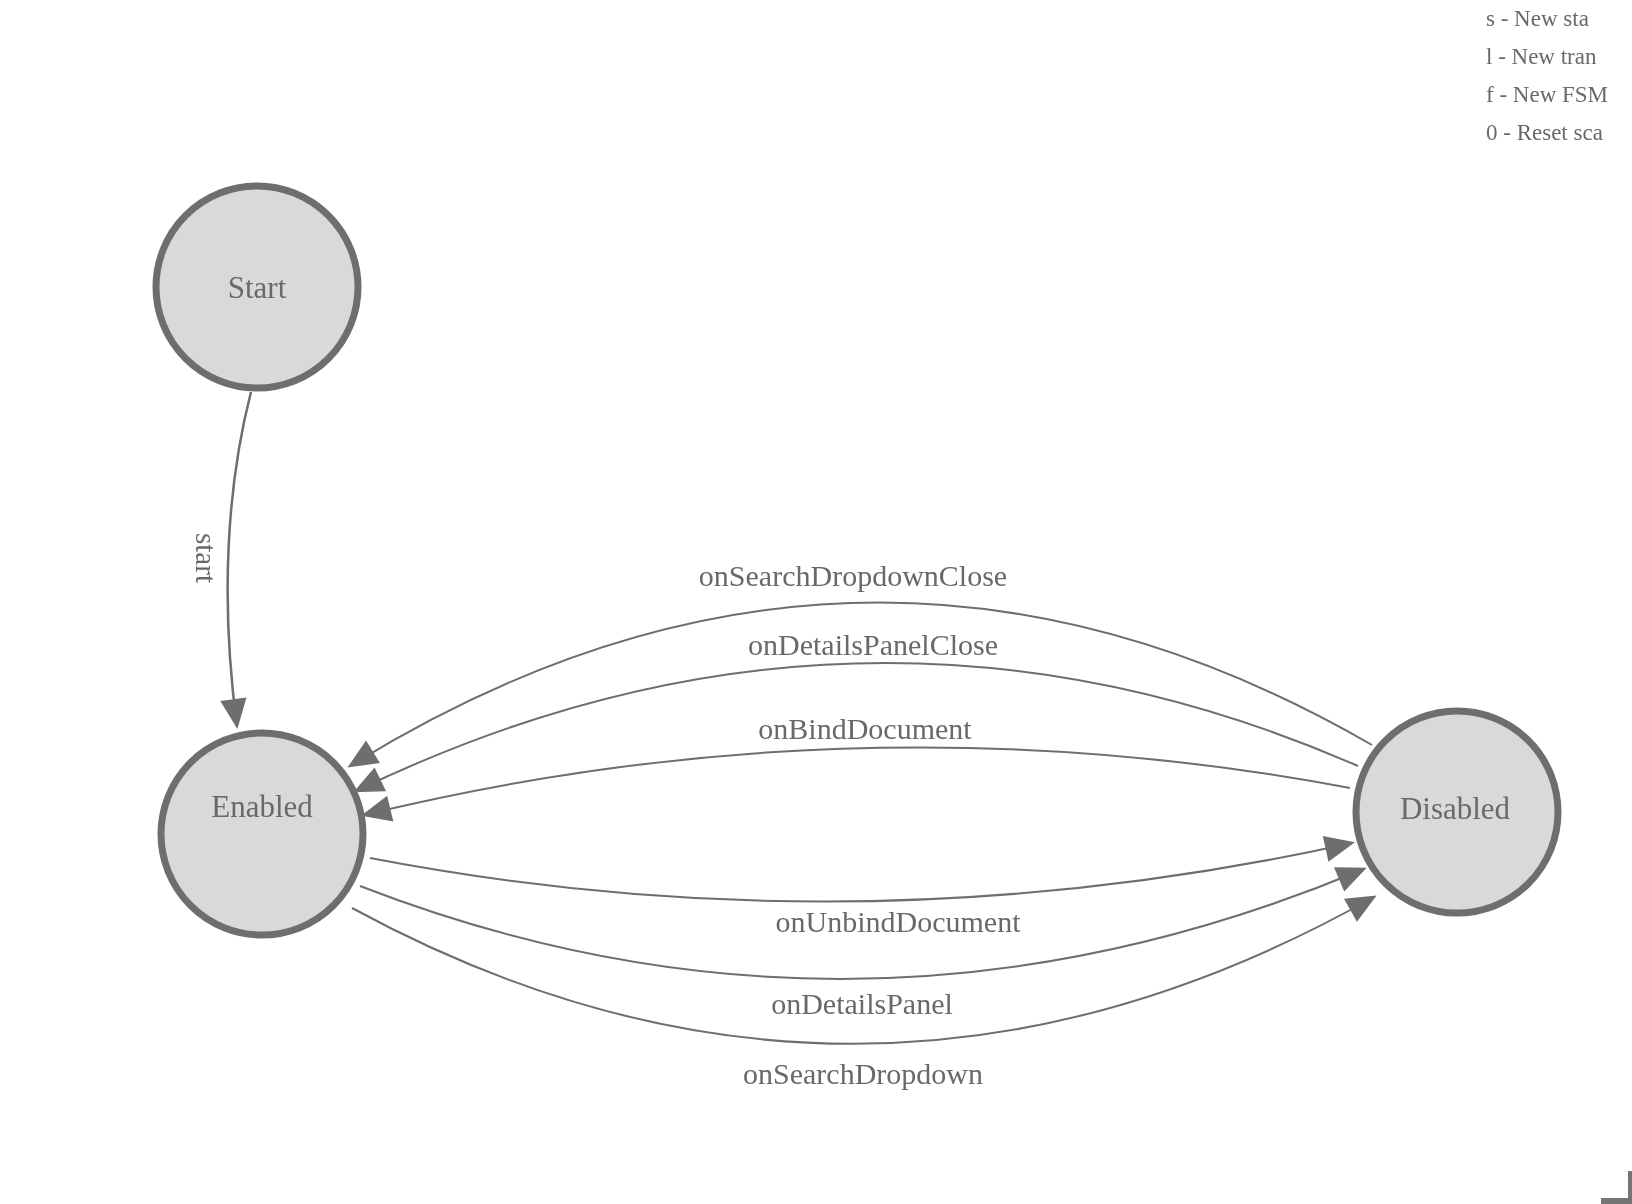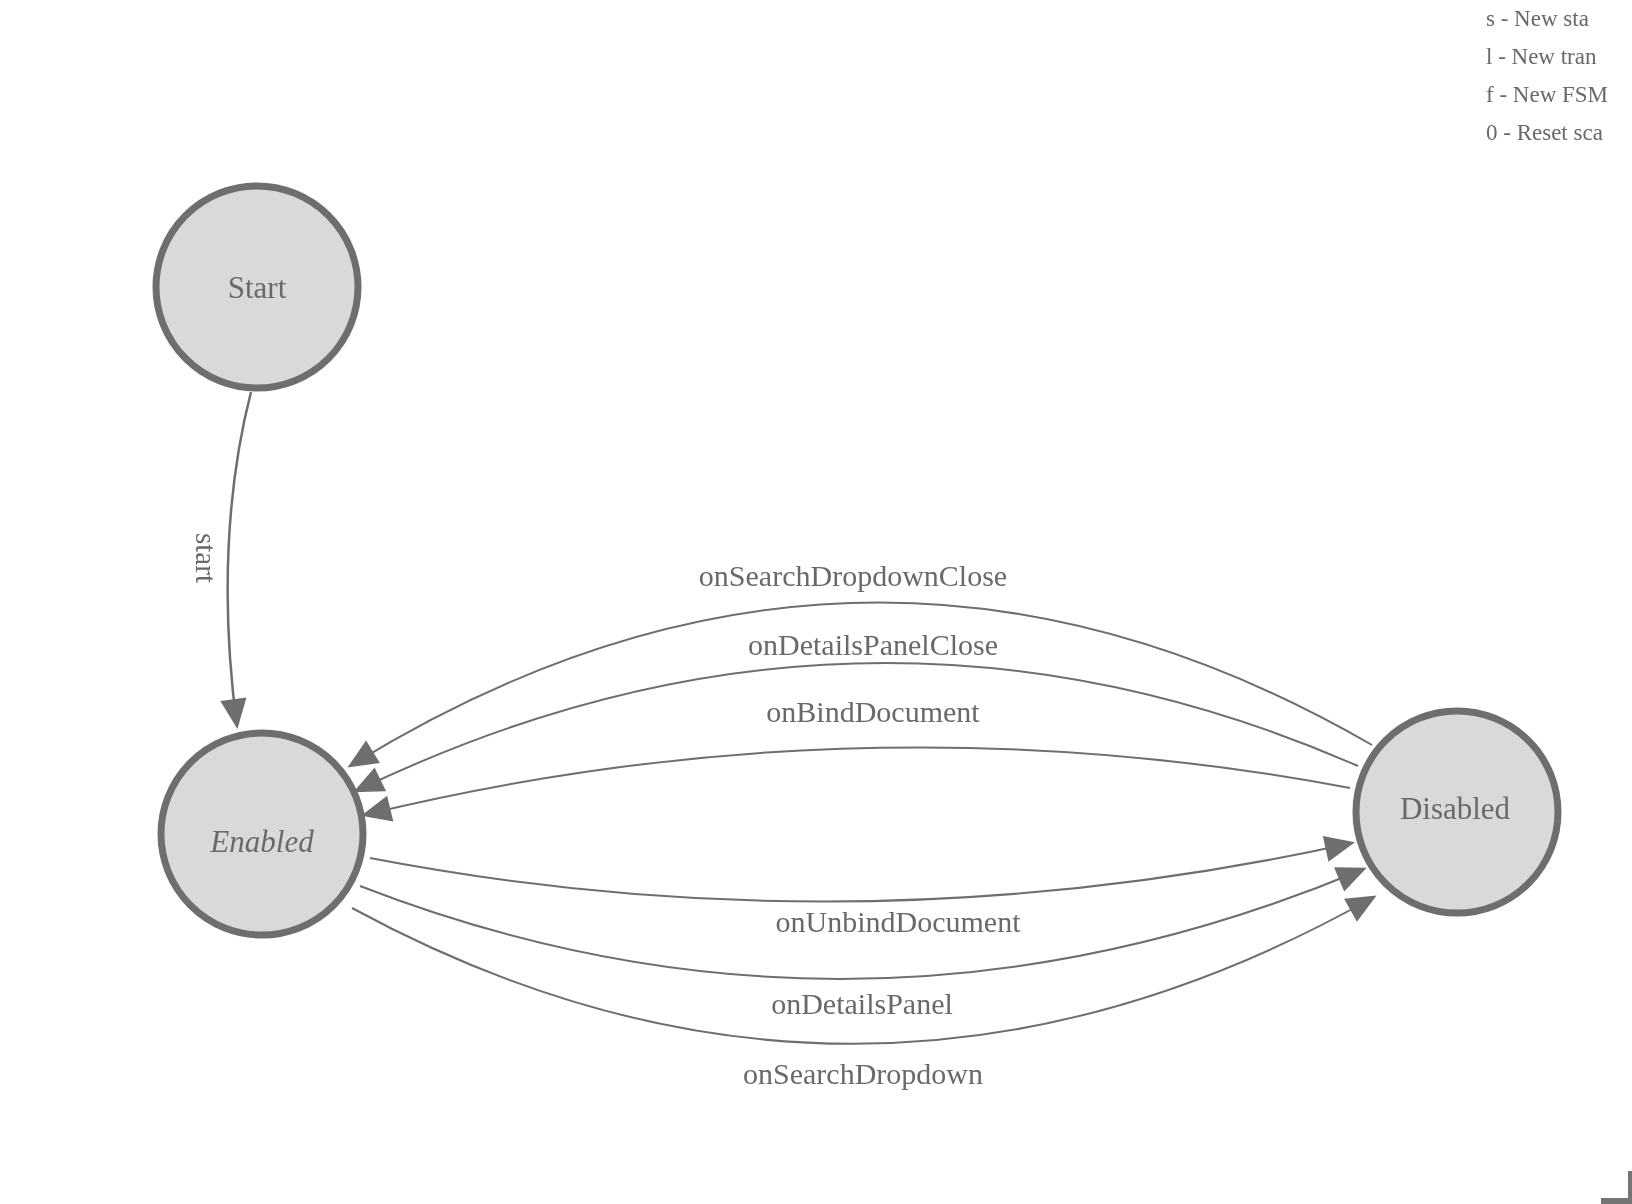--- a/index.html
+++ b/index.html
@@ -99,27 +99,27 @@
     <circle class="state-circle" cx="262" cy="834" r="101"></circle>
     <circle class="state-circle" cx="1457" cy="812" r="101"></circle>
 
     <g>
       <rect class="corner-piece" x="1628" y="1171" width="4" height="33"></rect>
       <rect class="corner-piece" x="1601" y="1198" width="31" height="6"></rect>
     </g>
   </svg>
 
   <div class="label state-label" style="left:257px; top:288px;">Start</div>
-  <div class="label state-label" style="left:262px; top:842px;font-style:italic;">Enabled</div>
+  <div class="label state-label" style="left:262px; top:807px;">Enabled</div>
   <div class="label state-label" style="left:1455px; top:809px;">Disabled</div>
 
   <div class="label edge-label-rotated" style="left:205px; top:558px;">start</div>
   <div class="label edge-label" style="left:853px; top:576px;">onSearchDropdownClose</div>
   <div class="label edge-label" style="left:857px; top:645px;margin-left:16px;">onDetailsPanelClose</div>
-  <div class="label edge-label" style="left:865px; top:712px;margin-left:8px;">onBindDocument</div>
+  <div class="label edge-label" style="left:865px; top:729px;">onBindDocument</div>
   <div class="label edge-label" style="left:860px; top:922px;margin-left:38px;">onUnbindDocument</div>
   <div class="label edge-label" style="left:862px; top:1004px;">onDetailsPanel</div>
   <div class="label edge-label" style="left:863px; top:1074px;">onSearchDropdown</div>
 
   <div class="legend">
     <div>s - New sta</div>
     <div>l - New tran</div>
     <div>f - New FSM</div>
     <div>0 - Reset sca</div>
   </div>

